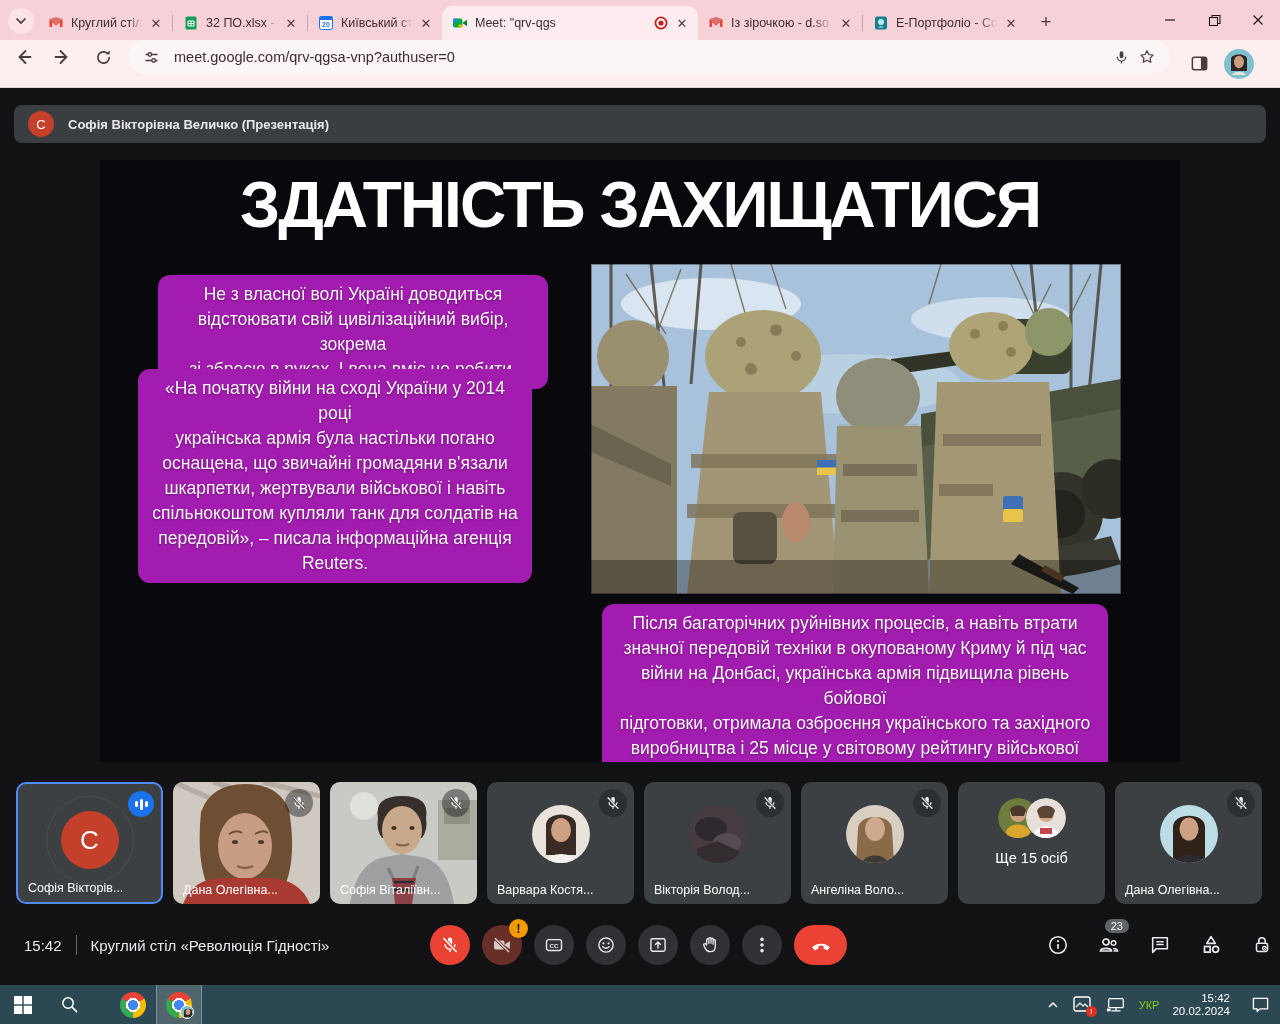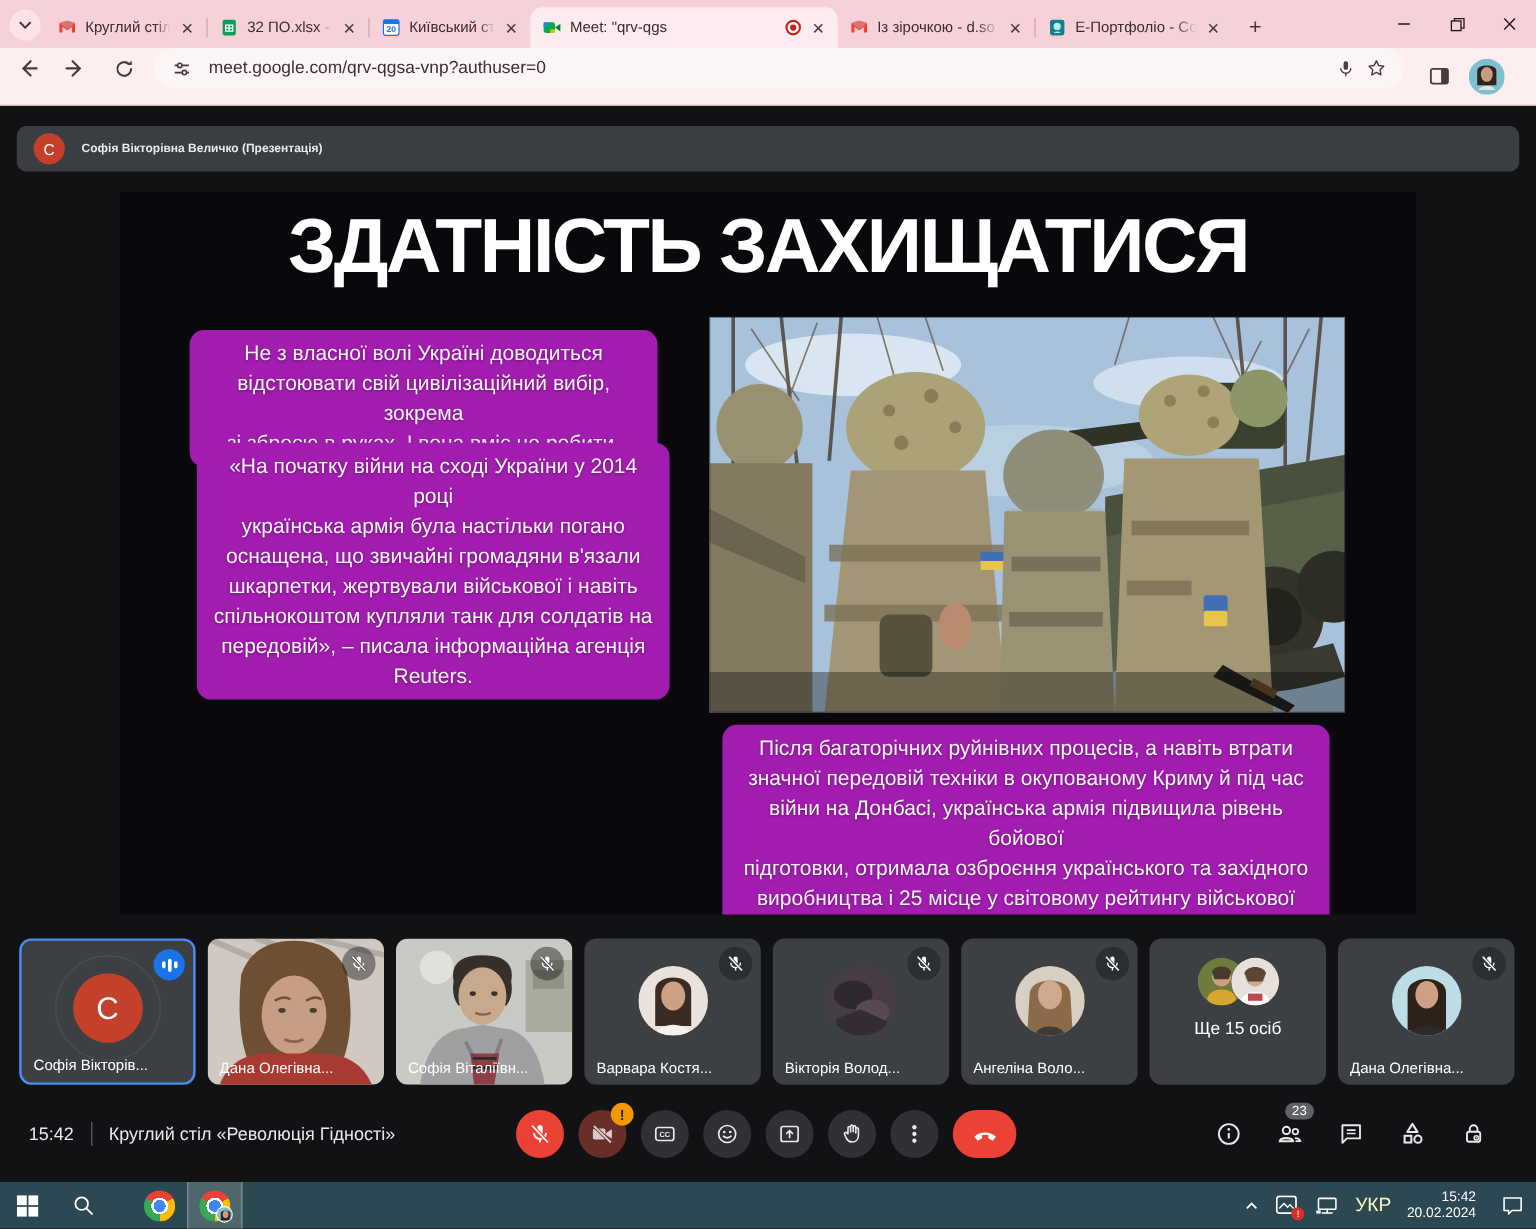--- a/index.html
+++ b/index.html
@@ -28,28 +28,28 @@
   .omnibox{height:34px;flex:none;width:1042px;margin-left:8px;background:#fbf5f5;border-radius:17px;display:flex;align-items:center;padding:0 10px;}
   .omnibox .url{font-size:14.5px;color:#3f2d32;margin-left:10px;flex:1;white-space:nowrap;}
   .omni-ic{width:26px;height:26px;display:flex;align-items:center;justify-content:center;flex:none;}
   .toolbar-right{display:flex;align-items:center;margin-left:6px;gap:8px;}
   .avatar-btn{width:30px;height:30px;border-radius:15px;overflow:hidden;flex:none;}
 
   
   .meet{position:absolute;left:0;top:89px;width:1280px;height:896px;background:#121215;}
   .present-banner{position:absolute;left:14px;top:16px;width:1252px;height:38px;background:#3a3d41;border-radius:8px;display:flex;align-items:center;padding:0 14px;}
   .pb-avatar{width:26px;height:26px;border-radius:13px;background:#c5402a;color:#fff;font-size:13px;display:flex;align-items:center;justify-content:center;flex:none;}
-  .pb-text{color:#e8eaed;font-size:10px;font-weight:700;margin-left:14px;white-space:nowrap;}
+  .pb-text{color:#e8eaed;font-size:13px;font-weight:700;margin-left:14px;white-space:nowrap;}
 
   
   .slide{position:absolute;left:100px;top:71px;width:1080px;height:602px;background:#08080d;overflow:hidden;}
   .slide-title{position:absolute;left:0;top:8px;width:1080px;text-align:center;color:#fff;font-size:64px;font-weight:800;letter-spacing:-2px;white-space:nowrap;}
   .tblock{position:absolute;background:#a21caf;border-radius:12px;color:#f6f6f6;font-size:17.5px;line-height:25px;text-align:center;padding:7px 10px;text-shadow:0 1px 2px rgba(0,0,0,.35);}
   .tb1{left:58px;top:115px;width:390px;}
-  .tb2{left:64px;top:209px;width:394px;}
+  .tb2{left:38px;top:209px;width:394px;}
   .tb3{left:502px;top:444px;width:506px;}
   .slide-photo{position:absolute;left:491px;top:104px;width:530px;height:330px;}
 
   
   .tiles{position:absolute;left:16px;top:693px;display:flex;gap:10px;}
   .tile{position:relative;width:147px;height:122px;border-radius:10px;background:#3c4043;overflow:hidden;flex:none;}
   .tile.speaking{border:2px solid #4e8cf7;}
   .tile-label{position:absolute;left:10px;bottom:7px;max-width:128px;color:#ffffff;font-size:12.5px;font-weight:500;white-space:nowrap;overflow:hidden;}
   .mic-off{position:absolute;top:7px;right:7px;width:28px;height:28px;border-radius:14px;background:rgba(25,26,28,.45);display:flex;align-items:center;justify-content:center;}
   .audio-ind{position:absolute;top:7px;right:7px;width:26px;height:26px;border-radius:13px;background:#1a73e8;display:flex;align-items:center;justify-content:center;gap:2px;}
@@ -67,33 +67,33 @@
   .ctrl-left{position:absolute;left:24px;top:0;height:80px;display:flex;align-items:center;gap:14px;}
   .ctrl-time{color:#e8eaed;font-size:15px;}
   .ctrl-div{width:1px;height:20px;background:#5f6368;}
   .ctrl-name{color:#e8eaed;font-size:15px;font-weight:500;white-space:nowrap;}
   .ctrl-center{position:absolute;left:430px;top:20px;display:flex;gap:12px;align-items:center;}
   .cbtn{width:40px;height:40px;border-radius:20px;background:#303134;display:flex;align-items:center;justify-content:center;position:relative;flex:none;}
   .cbtn.red{background:#ea4335;}
   .cbtn.cam{background:#682f29;}
   .cbtn.end{width:53px;border-radius:20px;background:#ea4335;}
   .cam-badge{position:absolute;top:-6px;right:-6px;width:19px;height:19px;border-radius:10px;background:#f29900;color:#202124;font-size:12px;font-weight:700;display:flex;align-items:center;justify-content:center;}
-  .ctrl-right{position:absolute;right:40px;top:20px;display:flex;gap:27px;align-items:center;height:40px;}
+  .ctrl-right{position:absolute;right:6px;top:20px;display:flex;gap:27px;align-items:center;height:40px;}
   .ricon{position:relative;width:24px;height:24px;display:flex;align-items:center;justify-content:center;}
   .count-badge{position:absolute;top:-14px;right:-8px;background:#5f6368;color:#fff;font-size:11px;border-radius:9px;padding:1px 6px;}
 
   
   .taskbar{position:absolute;left:0;top:985px;width:1280px;height:39px;background:#2c4852;display:flex;align-items:center;}
   .tb-btn{width:46px;height:39px;display:flex;align-items:center;justify-content:center;flex:none;}
   .tb-btn.active-app{background:#50666d;border-left:1px solid #7d9198;border-right:1px solid #7d9198;position:relative;}
   .chrome-logo{width:26px;height:26px;border-radius:50%;
     background:radial-gradient(circle,#4285f4 0 27%,#fff 27% 38%,transparent 38%),conic-gradient(from -60deg,#ea4335 0 120deg,#fbbc05 120deg 240deg,#34a853 240deg 360deg);}
   .mini-face{position:absolute;right:7px;bottom:5px;width:14px;height:14px;border-radius:50%;overflow:hidden;border:1px solid #fff;}
   .tray{margin-left:auto;display:flex;align-items:center;gap:13px;padding-right:10px;}
-  .tray-lang{color:#fef9c3;font-size:16px;}
+  .tray-lang{color:#84cc16;font-size:11px;}
   .tray-clock{color:#fff;font-size:11.5px;line-height:13px;text-align:right;}
   .badge-red{position:absolute;right:-4px;bottom:-3px;width:11px;height:11px;border-radius:6px;background:#d93025;color:#fff;font-size:8px;display:flex;align-items:center;justify-content:center;}
 </style>
 </head>
 <body>
 
 <div id="screen">
 
   <div class="tabstrip">
     <div class="tabsearch">

